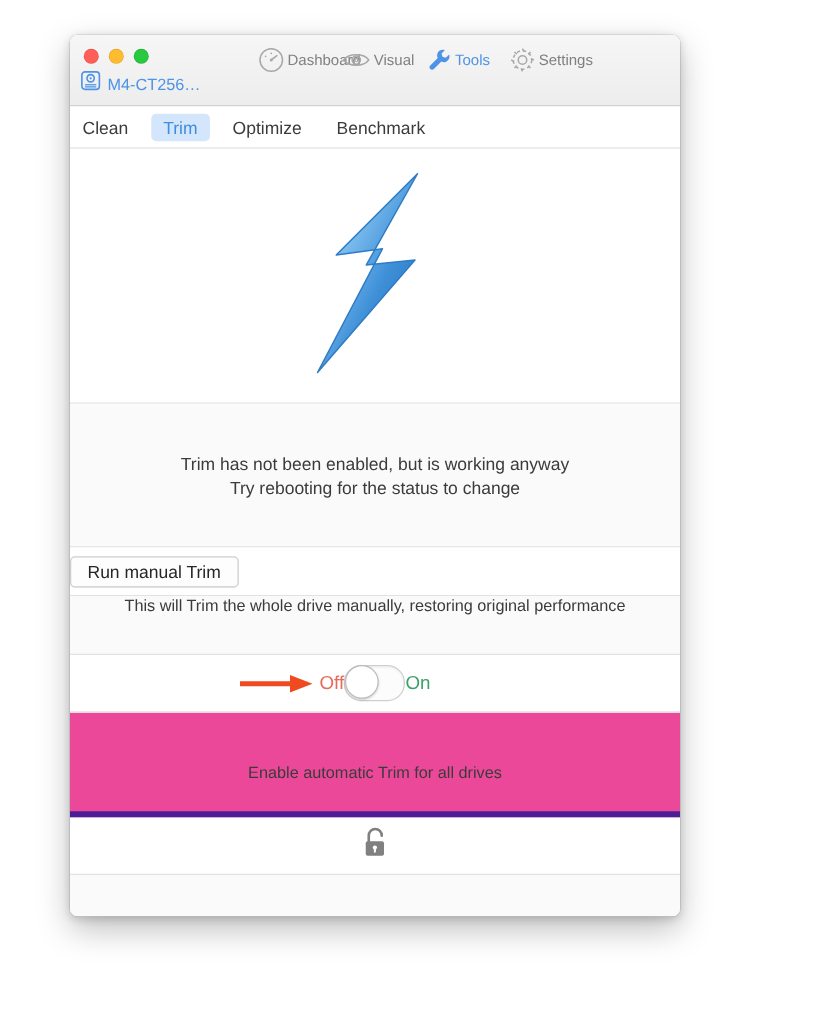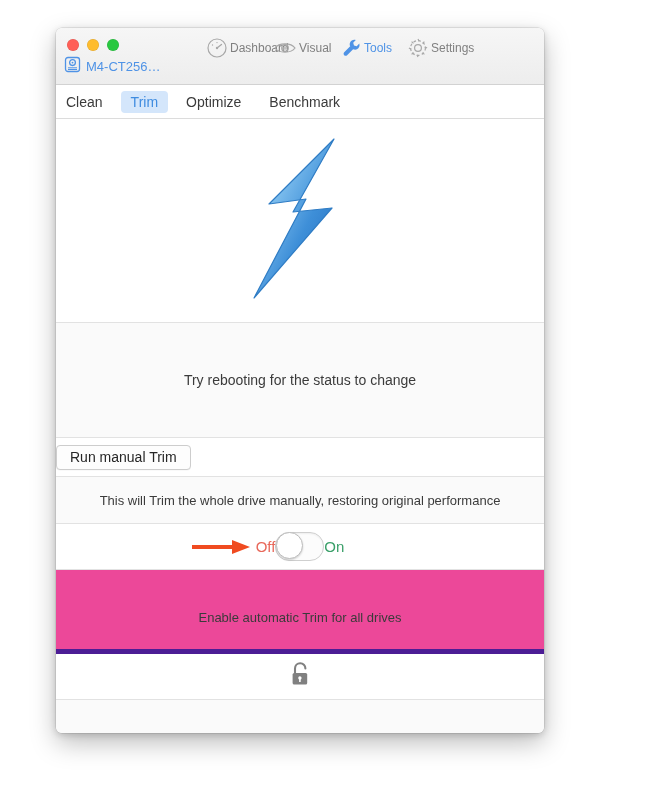--- a/index.html
+++ b/index.html
@@ -169,21 +169,20 @@
     padding: 3px 13px 4px;
     box-shadow: 0 0.5px 0.5px rgba(0,0,0,0.05);
     cursor: default;
   }
 
   .hint {
     height: 46px;
     background: #fafafa;
     border-bottom: 1px solid #e2e2e2;
     display: flex;
-    align-items: center;
     justify-content: center;
     flex: none;
   }
   .hint .text {
     font-size: 13px;
     color: #3b3b3b;
   }
 
   .toggle-row {
     position: relative;
@@ -361,20 +360,21 @@
             <stop offset="60%" stop-color="#3e8fd8"></stop>
             <stop offset="100%" stop-color="#1d65b8"></stop>
           </linearGradient>
         </defs>
         <path d="M88 3 L23 68 L60 63 L8 162 L86 72 L47 76 Z" fill="url(#boltGrad)" stroke="#2f7cc4" stroke-width="1.2" stroke-linejoin="round"></path>
       </svg>
     </span>
   </div>
 
   <div class="status">
+    <div class="line">Trim has not been enabled, but is working anyway</div>
     <div class="line">Try rebooting for the status to change</div>
   </div>
 
   <div class="action">
     <button class="btn">Run manual Trim</button>
   </div>
 
   <div class="hint">
     <div class="text">This will Trim the whole drive manually, restoring original performance</div>
   </div>

